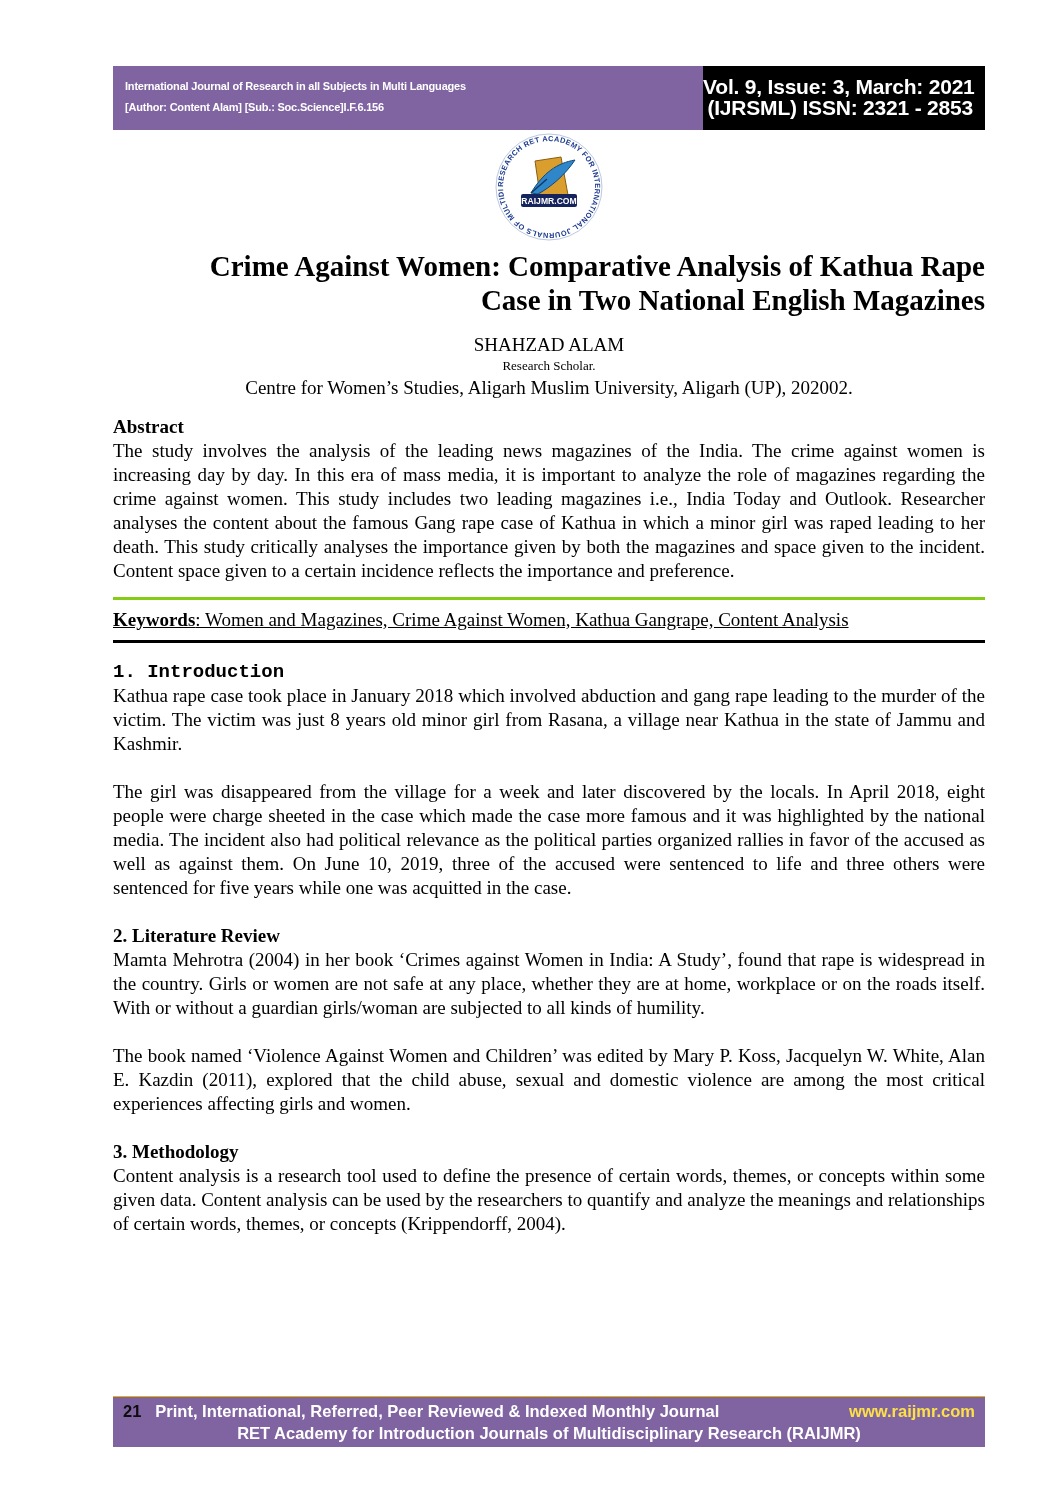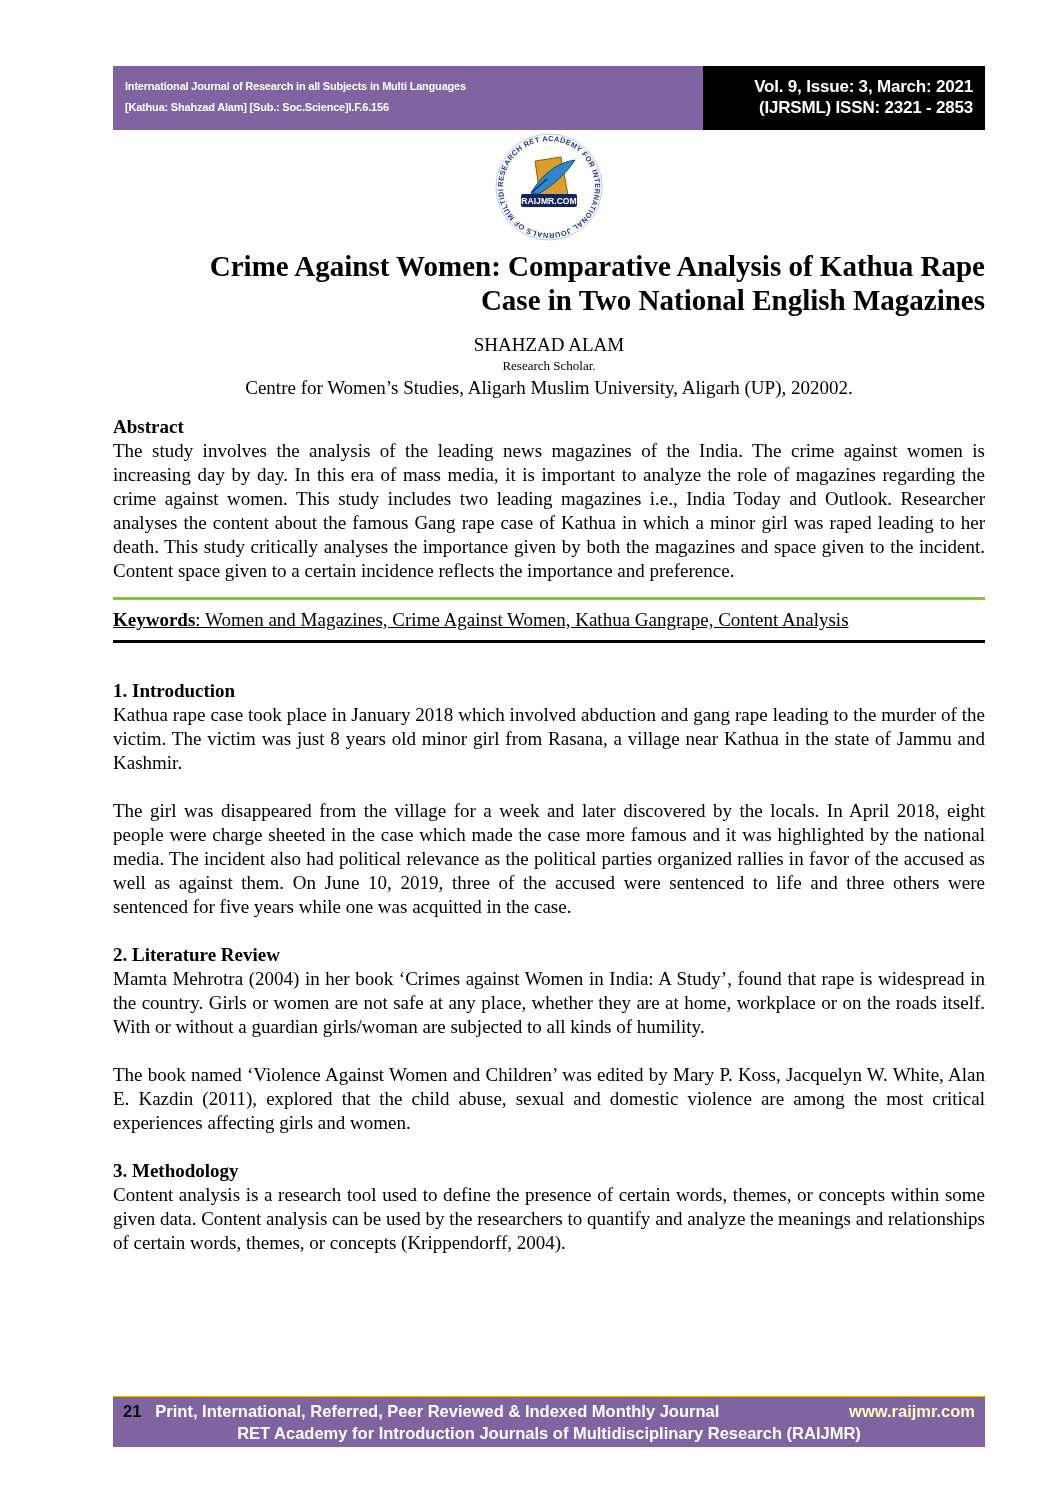--- a/index.html
+++ b/index.html
@@ -11,21 +11,21 @@
 
   
   .header{display:flex;margin-top:66px;height:64px;}
   .header-left{
     width:590px;background:#8064A2;color:#fff;box-sizing:border-box;
     font-family:"Liberation Sans",sans-serif;font-weight:bold;font-size:11px;
     letter-spacing:-0.2px;padding:10px 0 0 12px;line-height:21px;white-space:nowrap;
   }
   .header-right{
     width:282px;background:#000;color:#fff;box-sizing:border-box;text-align:right;
-    font-family:"Liberation Sans",sans-serif;font-weight:bold;font-size:17px;
+    font-family:"Liberation Sans",sans-serif;font-weight:bold;font-size:21px;
     letter-spacing:-0.2px;padding:10px 12px 0 0;line-height:21px;white-space:nowrap;
   }
 
   
   .logo-wrap{text-align:center;margin-top:3px;height:108px;}
 
   
   .title{margin-top:8px;text-align:right;font-weight:bold;font-size:29px;line-height:34px;}
   .author{margin-top:16px;text-align:center;}
   .author-name{font-size:19px;line-height:23px;}
@@ -49,33 +49,33 @@
   
   .footer{
     position:absolute;left:113px;top:1396px;width:872px;height:51px;box-sizing:border-box;
     background:#8064A2;border-top:1px solid #eab308;color:#fff;
     font-family:"Liberation Sans",sans-serif;font-weight:bold;font-size:16.5px;
     padding:3px 10px 0 10px;line-height:22px;
   }
   .footer-line1{display:flex;align-items:baseline;}
   .footer-pagenum{color:#0d0d0d;margin-right:14px;}
   .footer-journal{flex:1;}
-  .footer-site{color:#fef9c3;}
+  .footer-site{color:#fde047;}
   .footer-line2{text-align:center;}
 </style>
 </head>
 <body>
 
 <div class="page">
   <div class="content">
 
     <div class="header">
       <div class="header-left">
         <div>International Journal of Research in all Subjects in Multi Languages</div>
-        <div>[Kathua: Shahzad Alam] [Sub.: Soc.Science]I.F.6.156</div>
+        <div>[Author: Content Alam] [Sub.: Soc.Science]I.F.6.156</div>
       </div>
       <div class="header-right">
         <div>Vol. 9, Issue: 3, March: 2021</div>
         <div>(IJRSML) ISSN: 2321 - 2853</div>
       </div>
     </div>
 
     <div class="logo-wrap">
       <svg width="108" height="108" viewBox="0 0 108 108">
         <circle cx="54" cy="54" r="53" fill="#ffffff" stroke="#b9c8e2" stroke-width="1"></circle>
@@ -104,21 +104,21 @@
       <div class="author-aff">Centre for Women’s Studies, Aligarh Muslim University, Aligarh (UP), 202002.</div>
     </div>
 
     <div class="h-sec h-abstract">Abstract</div>
     <p class="body" style="margin-bottom:0;">The study involves the analysis of the leading news magazines of the India. The crime against women is increasing day by day. In this era of mass media, it is important to analyze the role of magazines regarding the crime against women. This study includes two leading magazines i.e., India Today and Outlook. Researcher analyses the content about the famous Gang rape case of Kathua in which a minor girl was raped leading to her death. This study critically analyses the importance given by both the magazines and space given to the incident. Content space given to a certain incidence reflects the importance and preference.</p>
 
     <div class="keywords">
       <b>Keywords</b><span>: Women and Magazines, Crime Against Women, Kathua Gangrape, Content Analysis</span>
     </div>
 
-    <div class="h-sec" style="margin-top:36px;">1. Introduction</div>
+    <div class="h-sec" style="margin-top:17px;font-family:Liberation Mono, monospace;">1. Introduction</div>
     <p class="body">Kathua rape case took place in January 2018 which involved abduction and gang rape leading to the murder of the victim. The victim was just 8 years old minor girl from Rasana, a village near Kathua in the state of Jammu and Kashmir.</p>
     <p class="body">The girl was disappeared from the village for a week and later discovered by the locals. In April 2018, eight people were charge sheeted in the case which made the case more famous and it was highlighted by the national media. The incident also had political relevance as the political parties organized rallies in favor of the accused as well as against them. On June 10, 2019, three of the accused were sentenced to life and three others were sentenced for five years while one was acquitted in the case.</p>
 
     <div class="h-sec">2. Literature Review</div>
     <p class="body">Mamta Mehrotra (2004) in her book ‘Crimes against Women in India: A Study’, found that rape is widespread in the country. Girls or women are not safe at any place, whether they are at home, workplace or on the roads itself. With or without a guardian girls/woman are subjected to all kinds of humility.</p>
     <p class="body">The book named ‘Violence Against Women and Children’ was edited by Mary P. Koss, Jacquelyn W. White, Alan E. Kazdin (2011), explored that the child abuse, sexual and domestic violence are among the most critical experiences affecting girls and women.</p>
 
     <div class="h-sec">3. Methodology</div>
     <p class="body">Content analysis is a research tool used to define the presence of certain words, themes, or concepts within some given data. Content analysis can be used by the researchers to quantify and analyze the meanings and relationships of certain words, themes, or concepts (Krippendorff, 2004).</p>
 

